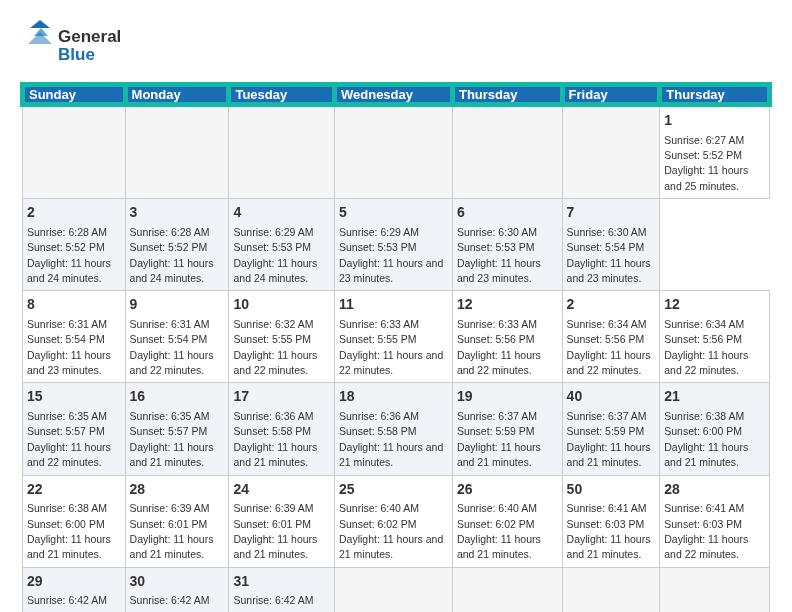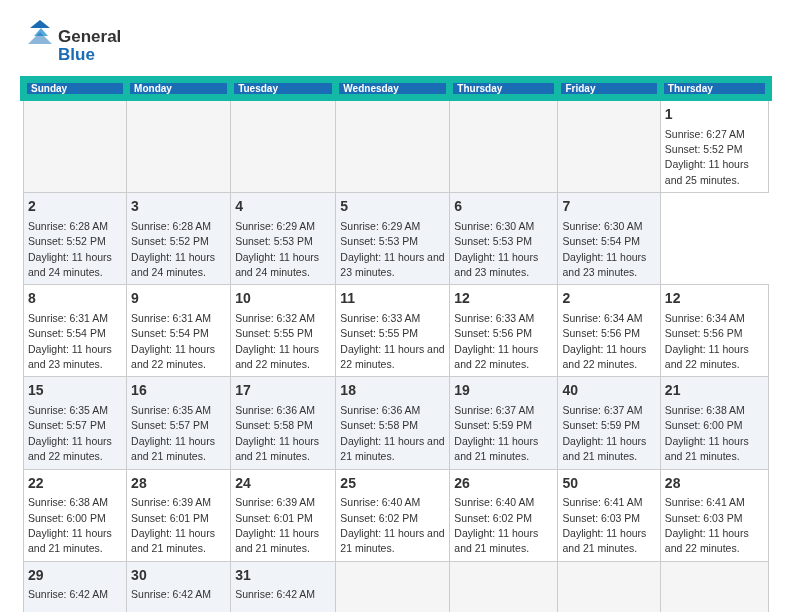--- a/index.html
+++ b/index.html
@@ -7,21 +7,21 @@
       font-family: Arial, sans-serif;
       background: #fff;
       width: 792px;
       min-height: 612px;
       padding: 20px;
     }
     .header {
       display: flex;
       justify-content: space-between;
       align-items: flex-start;
-      margin-bottom: 4px;
+      margin-bottom: 10px;
     }
     .logo {
       display: flex;
       align-items: center;
     }
     .title-block {
       text-align: right;
     }
     .main-title {
       font-size: 36px;
@@ -37,23 +37,23 @@
       border-collapse: collapse;
       font-size: 11px;
     }
     thead tr {
       background-color: #1a6db5;
       color: #fff;
     }
     thead th {
       padding: 0 4px;
       text-align: left;
-      font-size: 10px;
+      font-size: 13px;
       font-weight: bold;
-      border: 7px solid #14b8a6;
+      border: 5px solid #14b8a6;
     }
     tbody tr {
       vertical-align: top;
     }
     tbody tr:nth-child(odd) {
       background: #fff;
     }
     tbody tr:nth-child(even) {
       background: #f0f4f8;
     }

